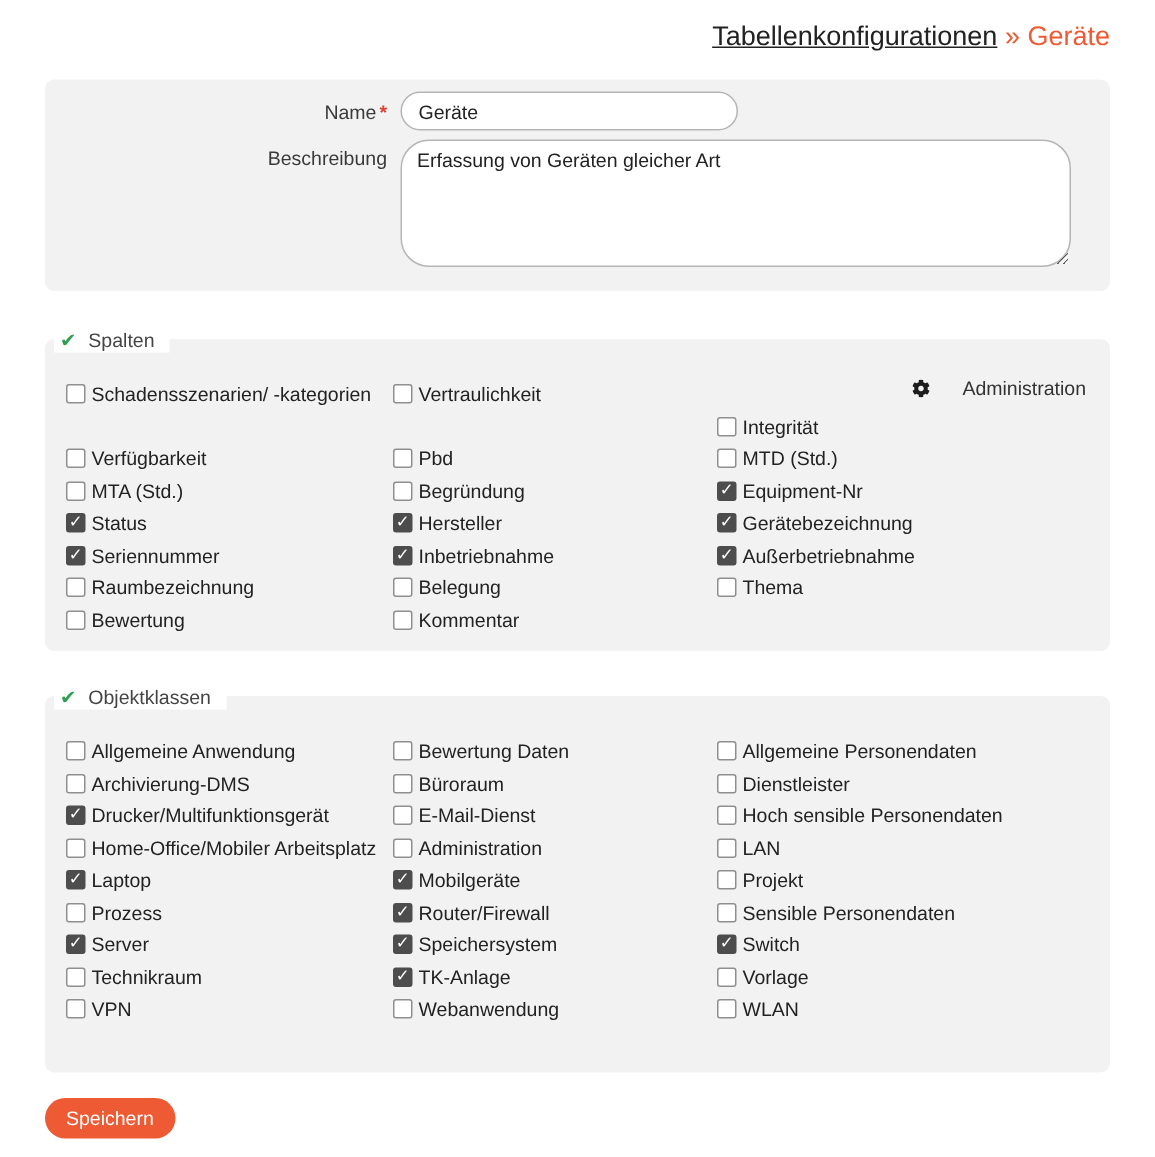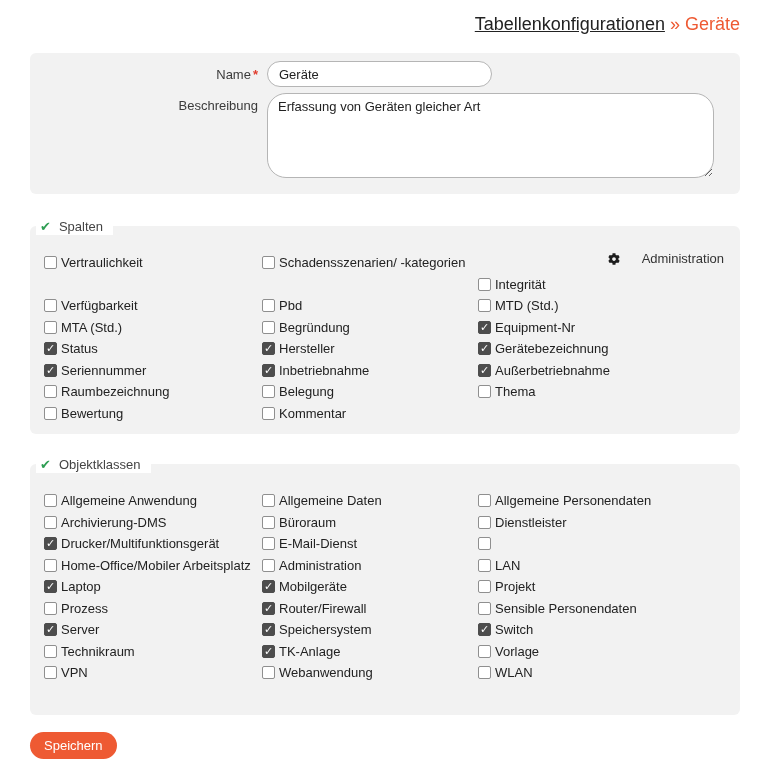--- a/index.html
+++ b/index.html
@@ -140,25 +140,25 @@
       <span class="gear">
         <svg viewBox="0 0 512 512" width="12" height="12">
             <path d="M487.4 315.7l-42.6-24.6c4.3-23.2 4.3-47 0-70.2l42.6-24.6c4.9-2.8 7.1-8.6 5.5-14-11.1-35.6-30-67.8-54.7-94.6-3.8-4.1-10-5.1-14.8-2.3L380.8 110c-17.9-15.4-38.5-27.3-60.8-35.1V25.8c0-5.6-3.9-10.5-9.4-11.7-36.7-8.2-74.3-7.8-109.2 0-5.5 1.2-9.4 6.1-9.4 11.7V75c-22.2 7.9-42.8 19.8-60.8 35.1L88.7 85.5c-4.9-2.8-11-1.9-14.8 2.3-24.7 26.7-43.6 58.9-54.7 94.6-1.7 5.4.6 11.2 5.5 14L67.3 221c-4.3 23.2-4.3 47 0 70.2l-42.6 24.6c-4.9 2.8-7.1 8.6-5.5 14 11.1 35.6 30 67.8 54.7 94.6 3.8 4.1 10 5.1 14.8 2.3l42.6-24.6c17.9 15.4 38.5 27.3 60.8 35.1v49.2c0 5.6 3.9 10.5 9.4 11.7 36.7 8.2 74.3 7.8 109.2 0 5.5-1.2 9.4-6.1 9.4-11.7v-49.2c22.2-7.9 42.8-19.8 60.8-35.1l42.6 24.6c4.9 2.8 11 1.9 14.8-2.3 24.7-26.7 43.6-58.9 54.7-94.6 1.5-5.5-.7-11.3-5.6-14.1zM256 336c-44.1 0-80-35.9-80-80s35.9-80 80-80 80 35.9 80 80-35.9 80-80 80z"></path>
           </svg>
       </span>
       <span>Administration</span>
     </a>
     <div class="grid">
         <label class="cell">
           <span class="cb"></span>
+          <span class="cb-label">Schadensszenarien/ -kategorien</span>
+        </label>
+        <label class="cell">
+          <span class="cb"></span>
           <span class="cb-label">Vertraulichkeit</span>
-        </label>
-        <label class="cell">
-          <span class="cb"></span>
-          <span class="cb-label">Schadensszenarien/ -kategorien</span>
         </label>
         <label class="cell empty"></label>
         <label class="cell empty"></label>
         <label class="cell empty"></label>
         <label class="cell">
           <span class="cb"></span>
           <span class="cb-label">Integrität</span>
         </label>
         <label class="cell">
           <span class="cb"></span>
@@ -237,21 +237,21 @@
       <span class="check-icon">✔</span>
       <span>Objektklassen</span>
     </div>
     <div class="grid">
         <label class="cell">
           <span class="cb"></span>
           <span class="cb-label">Allgemeine Anwendung</span>
         </label>
         <label class="cell">
           <span class="cb"></span>
-          <span class="cb-label">Allgemeine Daten</span>
+          <span class="cb-label">Bewertung Daten</span>
         </label>
         <label class="cell">
           <span class="cb"></span>
           <span class="cb-label">Allgemeine Personendaten</span>
         </label>
         <label class="cell">
           <span class="cb"></span>
           <span class="cb-label">Archivierung-DMS</span>
         </label>
         <label class="cell">
@@ -265,20 +265,21 @@
         <label class="cell">
           <span class="cb checked">✓</span>
           <span class="cb-label">Drucker/Multifunktionsgerät</span>
         </label>
         <label class="cell">
           <span class="cb"></span>
           <span class="cb-label">E-Mail-Dienst</span>
         </label>
         <label class="cell">
           <span class="cb"></span>
+          <span class="cb-label">Hoch sensible Personendaten</span>
         </label>
         <label class="cell">
           <span class="cb"></span>
           <span class="cb-label">Home-Office/Mobiler Arbeitsplatz</span>
         </label>
         <label class="cell">
           <span class="cb"></span>
           <span class="cb-label">Administration</span>
         </label>
         <label class="cell">

